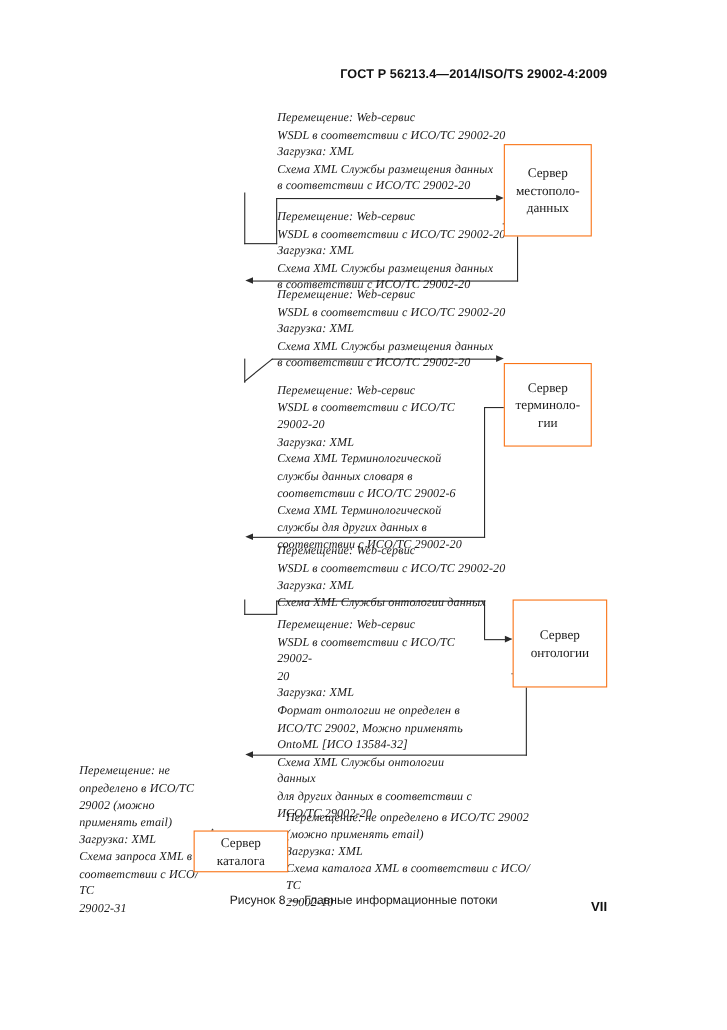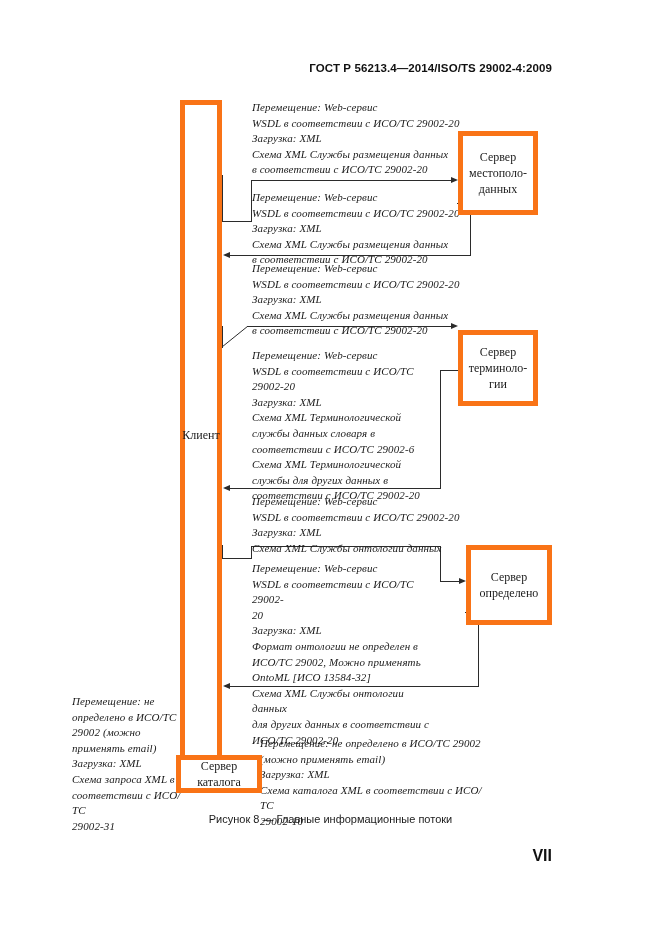--- a/index.html
+++ b/index.html
@@ -26,21 +26,21 @@
     font-size: 11.5px;
     font-weight: bold;
     letter-spacing: 0.1px;
     color: #111;
     white-space: nowrap;
   }
 
   
   .box {
     position: absolute;
-    border: 5px solid #f97316;
+    border: 1px solid #f97316;
     background: #ffffff;
     box-sizing: border-box;
     display: flex;
     align-items: center;
     justify-content: center;
     text-align: center;
     font-size: 12px;
     line-height: 1.35;
     z-index: 4;
   }
@@ -130,23 +130,23 @@
     top: 813px;
     width: 661px;
     text-align: center;
     font-family: "Liberation Sans", sans-serif;
     font-size: 11px;
     color: #1a1a1a;
   }
   .folio {
     position: absolute;
     right: 56px;
-    top: 847px;
+    top: 817px;
     font-family: "Liberation Sans", sans-serif;
-    font-size: 16px;
+    font-size: 12px;
     font-weight: bold;
     color: #111;
   }
 </style>
 </head>
 <body>
 
 <div class="page">
 
   <div class="doc-header">ГОСТ Р 56213.4—2014/ISO/TS 29002-4:2009</div>
@@ -188,44 +188,41 @@
   <div class="arrow arrow-l" style="left:223px; top:682.5px;"></div>
 
   <div class="ln v" style="left:193px; top:754px; height:1px;"></div>
 
   <div class="ln v" style="left:193px; top:756px; height:22px;"></div>
   <div class="arrow arrow-u" style="left:189.5px; top:771px; transform:translateY(-18px);"></div>
 
   <div class="ln v" style="left:243px; top:756px; height:16px;"></div>
   <div class="arrow arrow-d" style="left:239.5px; top:771px;"></div>
 
-  <div class="box" id="client-box">
-    <span class="vlabel">Клиент</span>
-  </div>
 
   <div class="box" id="server-location">
     <div>
       <span>Сервер</span>
       <span>местополо-</span>
       <span>данных</span>
     </div>
   </div>
 
   <div class="box" id="server-terminology">
     <div>
       <span>Сервер</span>
       <span>терминоло-</span>
       <span>гии</span>
     </div>
   </div>
 
   <div class="box" id="server-ontology">
     <div>
       <span>Сервер</span>
-      <span>определено</span>
+      <span>онтологии</span>
     </div>
   </div>
 
   <div class="box" id="server-catalog">
     <div>
       <span>Сервер</span>
       <span>каталога</span>
     </div>
   </div>
 

